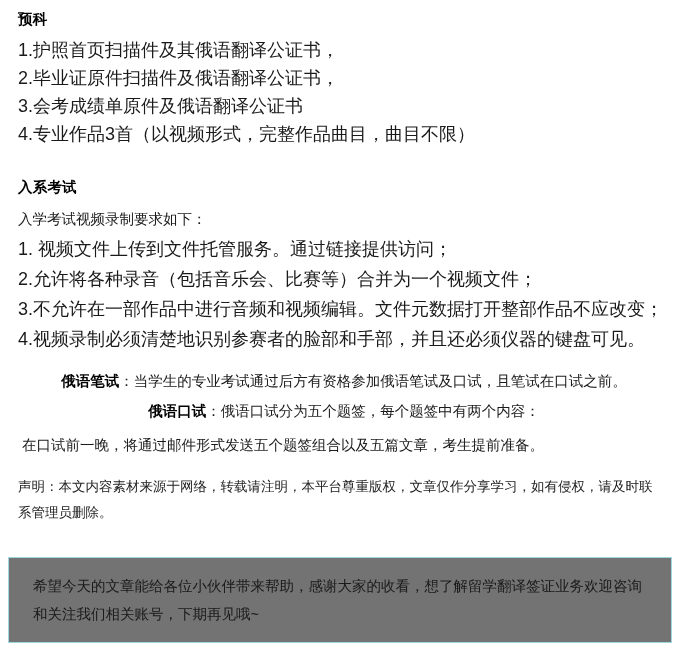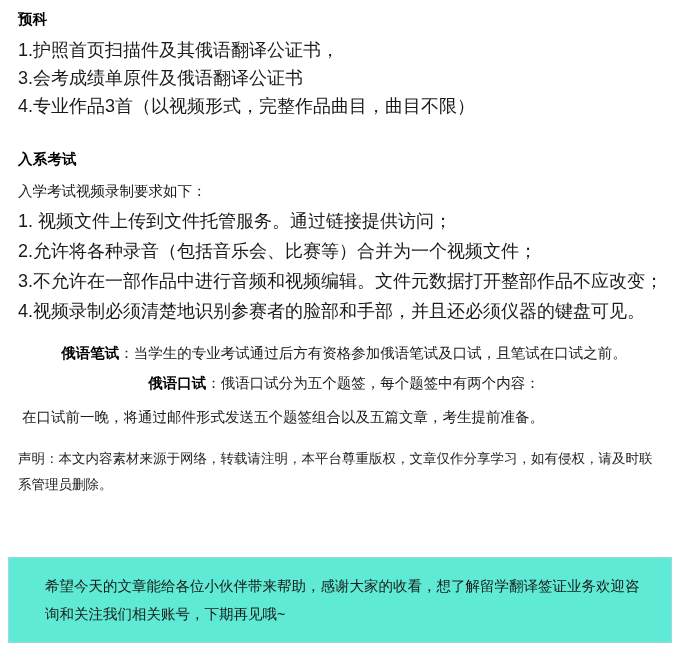--- a/index.html
+++ b/index.html
@@ -80,42 +80,43 @@
     margin-top: 14px;
   }
   .callout {
     position: absolute;
     left: 8px;
     right: 8px;
     bottom: 6px;
     height: 86px;
     box-sizing: border-box;
     border: 1px solid #9fd8e0;
-    background: #5eead4;
-    padding: 14px 24px 0 36px;
+    background: #737373;
+    padding: 14px 24px 0 24px;
   }
   .callout-text {
     font-size: 14.5px;
     line-height: 28px;
     color: #1a1a1a;
     margin: 0;
   }
   .sec2-heading {
     margin-top: 6px;
   }
 </style>
 </head>
 <body>
 
 <div class="page">
 
   <h2 class="section-heading">预科</h2>
 
   <ul class="item-list">
     <li>1.护照首页扫描件及其俄语翻译公证书，</li>
+    <li>2.毕业证原件扫描件及俄语翻译公证书，</li>
     <li>3.会考成绩单原件及俄语翻译公证书</li>
     <li>4.专业作品3首（以视频形式，完整作品曲目，曲目不限）</li>
   </ul>
 
   <div class="block-gap"></div>
 
   <h2 class="section-heading sec2-heading">入系考试</h2>
 
   <p class="intro-line">入学考试视频录制要求如下：</p>
 

